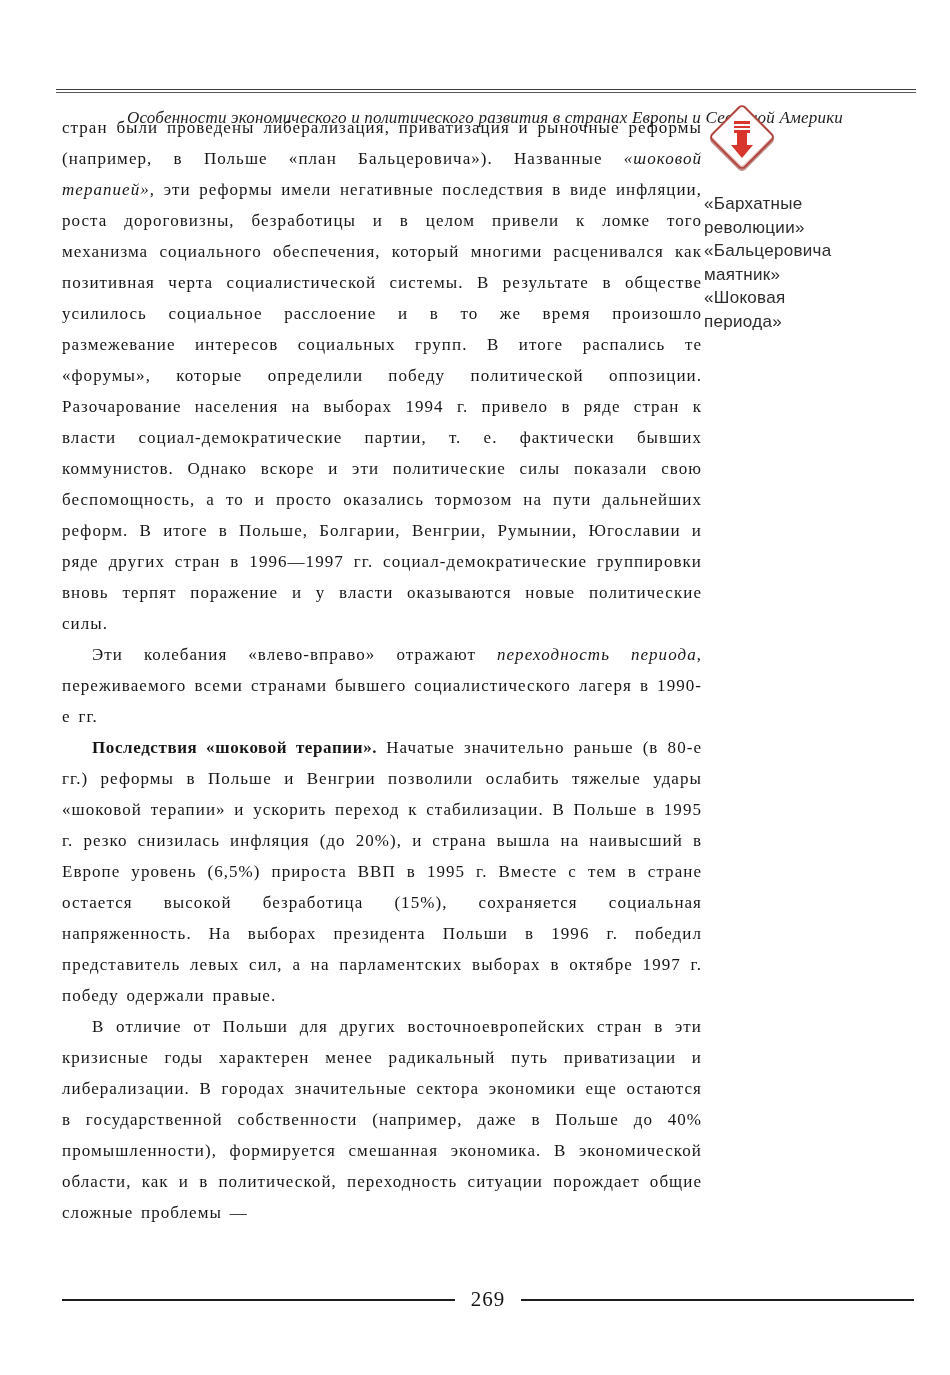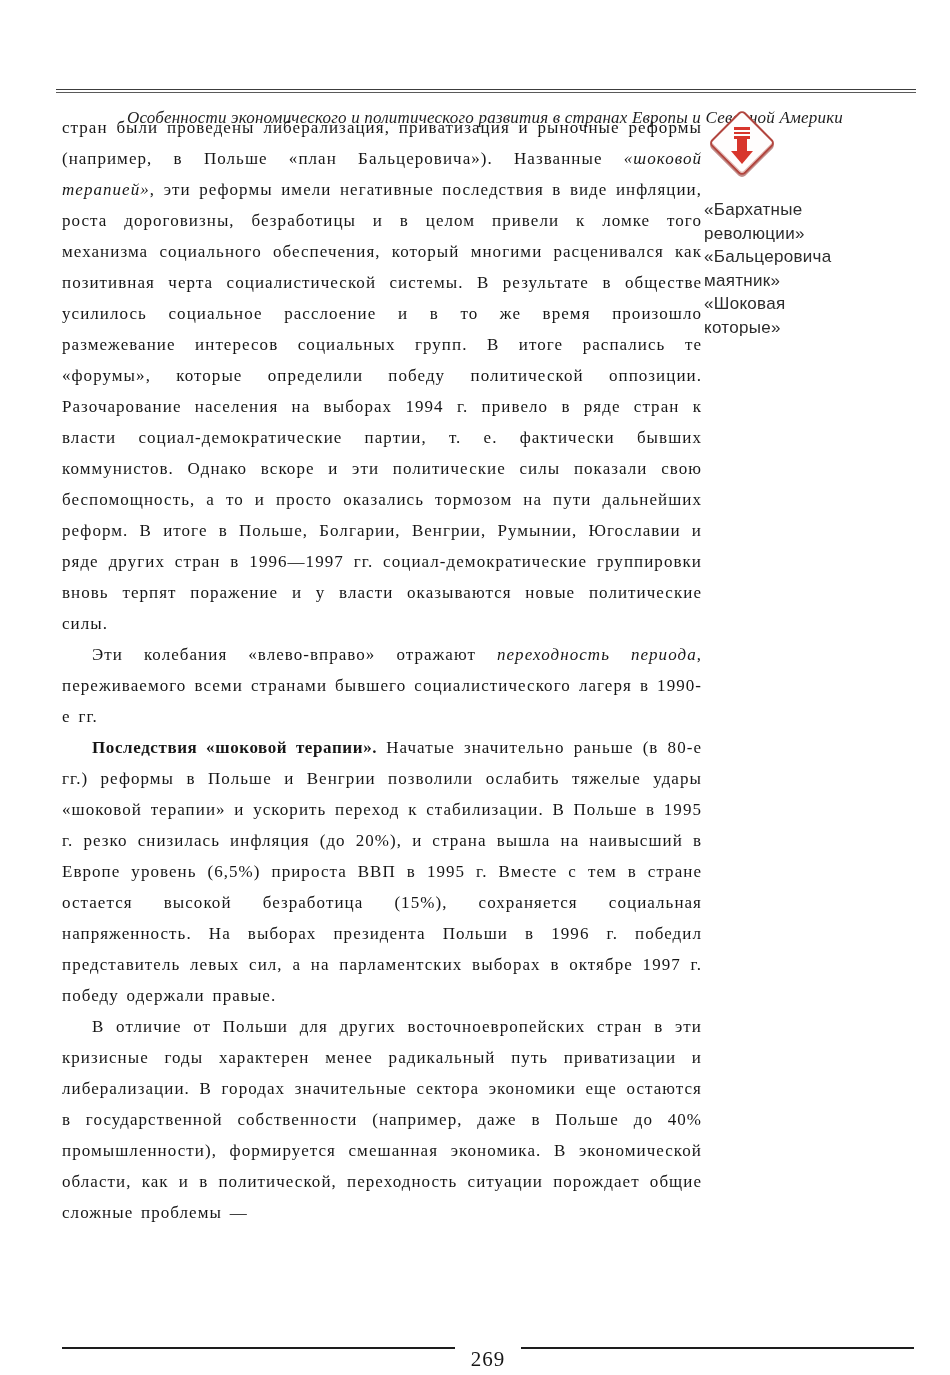--- a/index.html
+++ b/index.html
@@ -38,21 +38,21 @@
     letter-spacing:1.05px;
     word-spacing:2.5px;
     text-align:justify;
   }
   .body-text p { margin:0; }
   .body-text p.indent { text-indent:30px; }
   .it { font-style:italic; }
   .bd { font-weight:bold; letter-spacing:0.6px; }
 
   
-  .sidebar { position:absolute; top:106px; left:704px; width:190px; }
+  .sidebar { position:absolute; top:100px; left:704px; width:190px; }
   .sb-icon { position:relative; width:74px; height:80px; margin-left:2px; }
   .diamond {
     position:absolute; left:12px; top:13px; width:48px; height:48px;
     transform:rotate(45deg);
     background:#fffdfd;
     border:2.5px solid #b2453e;
     border-radius:5px;
     box-shadow:1.5px 1.5px 0 rgba(142,48,42,0.55), inset -1px -1px 0 rgba(200,120,110,0.5);
   }
   .arr-bars { position:absolute; left:28px; top:21px; width:16px; }
@@ -69,22 +69,22 @@
     width:152px;
     font-family:"Liberation Sans", sans-serif;
     font-size:17px;
     line-height:23.5px;
     color:#2b2b2b;
     letter-spacing:0.3px;
   }
 
   
   .footer {
-    position:absolute; top:1347px; left:62px; right:36px;
-    display:flex; align-items:flex-start; gap:16px;
+    position:absolute; top:1287px; left:62px; right:36px;
+    display:flex; align-items:center; gap:16px;
   }
   .footer .rule { flex:1; height:0; border-top:2px solid #1d1d1d; }
   .page-num { font-size:21px; letter-spacing:1px; color:#161616; }
 </style>
 </head>
 <body>
 
 <div class="running-head">Особенности экономического и политического развития в странах Европы и Северной Америки</div>
 <div class="header-rule"></div>
 
@@ -102,21 +102,21 @@
         <i></i>
         <i></i>
         <i></i>
       </div>
     <div class="arr-shaft"></div>
     <div class="arr-head"></div>
   </div>
   <div class="sb-terms">
       <div>«Бархатные революции»</div>
       <div>«Бальцеровича маятник»</div>
-      <div>«Шоковая которые»</div>
+      <div>«Шоковая периода»</div>
     </div>
 </div>
 
 <div class="footer">
   <div class="rule"></div>
   <div class="page-num">269</div>
   <div class="rule"></div>
 </div>
 
 </body></html>

